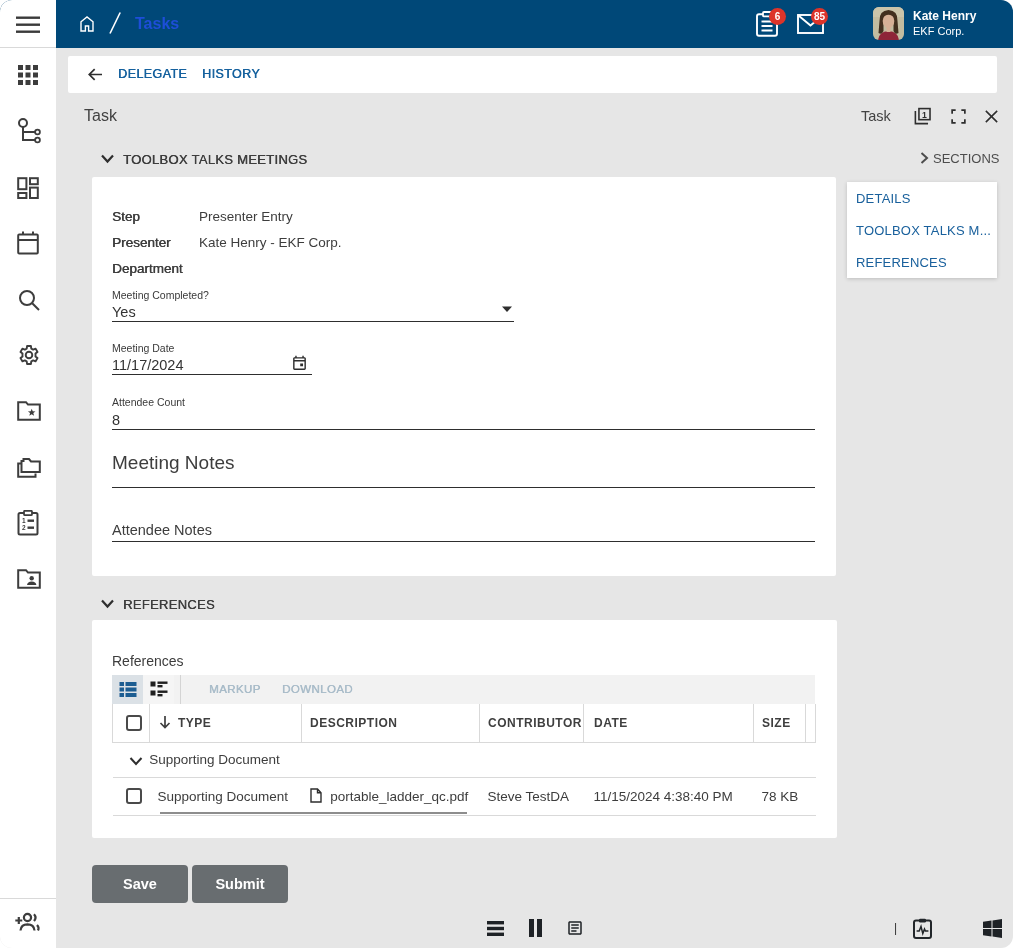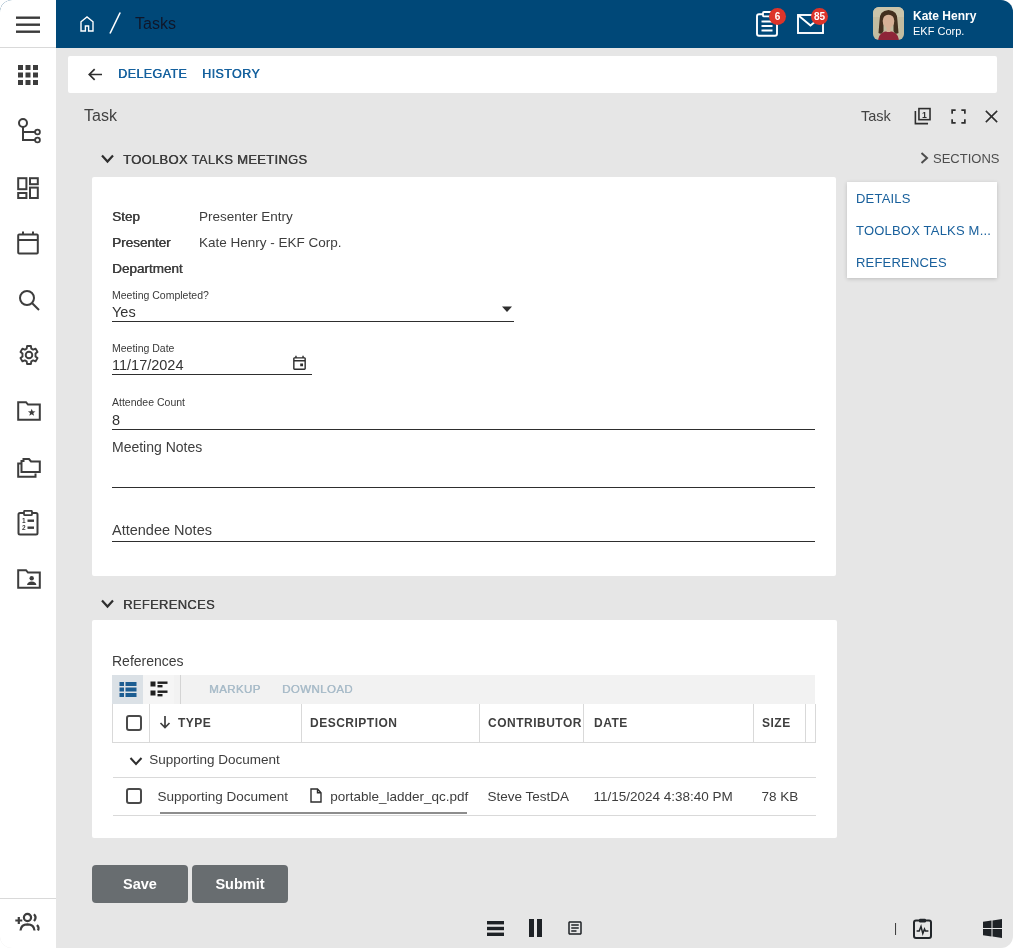--- a/index.html
+++ b/index.html
@@ -5,21 +5,21 @@
   * { margin:0; padding:0; box-sizing:border-box; }
   html,body { background:#ffffff; }
   body { font-family:"Liberation Sans", sans-serif; }
   .app { position:relative; width:1013px; height:948px; background:#e6e6e6; border-radius:12px; overflow:hidden; }
   .abs { position:absolute; }
 
   
   .topbar { position:absolute; left:0; top:0; width:1013px; height:48px; background:#004878; }
   .hambox { position:absolute; left:0; top:0; width:56px; height:48px; background:#ffffff; border-bottom:1px solid #d9d9d9; }
   .crumb-home { position:absolute; left:80px; top:16px; }
-  .crumb-title { position:absolute; left:135px; top:15px; color:#0f172a; font-size:16px; font-weight:400; }
+  .crumb-title { position:absolute; left:135px; top:15px; color:#1d4ed8; font-size:16px; font-weight:700; }
   .badge { position:absolute; background:#dc342a; color:#fff; border-radius:50%; width:17px; height:17px; font-size:10px; font-weight:700; text-align:center; line-height:17px; }
   .uname { position:absolute; left:913px; top:9px; color:#fff; font-size:12px; font-weight:700; }
   .ucorp { position:absolute; left:913px; top:25px; color:#fff; font-size:11px; }
 
   
   .sidebar { position:absolute; left:0; top:48px; width:56px; height:900px; background:#ffffff; }
   .sideicon { position:absolute; left:17px; }
   .sidebar .divider { position:absolute; left:0; top:850px; width:56px; height:1px; background:#d9d9d9; }
 
   
@@ -249,21 +249,21 @@
   <div class="mvalue" style="left:112px;top:357px">11/17/2024</div>
   <svg class="abs" style="left:291px;top:355px" width="17" height="17" viewBox="0 0 24 24">
     <path fill="#2e2e2e" d="M19 3h-1V1h-2v2H8V1H6v2H5c-1.1 0-2 .9-2 2v14c0 1.1.9 2 2 2h14c1.1 0 2-.9 2-2V5c0-1.1-.9-2-2-2zm0 16H5V9h14v10zM5 7V5h14v2H5zm8 5h4v4h-4v-4z"></path>
   </svg>
   <div class="uline" style="left:112px;top:374px;width:200px"></div>
 
   <div class="mlabel" style="left:112px;top:396px">Attendee Count</div>
   <div class="mvalue" style="left:112px;top:412px">8</div>
   <div class="uline" style="left:112px;top:429px;width:703px"></div>
 
-  <div class="fvalue" style="left:112px;top:439px;font-size:14px">Meeting Notes</div>
+  <div class="fvalue" style="left:112px;top:452px;font-size:19px">Meeting Notes</div>
   <div class="uline" style="left:112px;top:487px;width:703px"></div>
 
   <div class="fvalue" style="left:112px;top:522px;font-size:14.5px">Attendee Notes</div>
   <div class="uline" style="left:112px;top:541px;width:703px"></div>
 
   <svg class="abs" style="left:919px;top:151px" width="10" height="14" viewBox="0 0 10 14">
     <path d="M2.5 2 L8 7 L2.5 12" fill="none" stroke="#4d4d4d" stroke-width="2"></path>
   </svg>
   <div class="sections-lbl">SECTIONS</div>
   <div class="popup">

